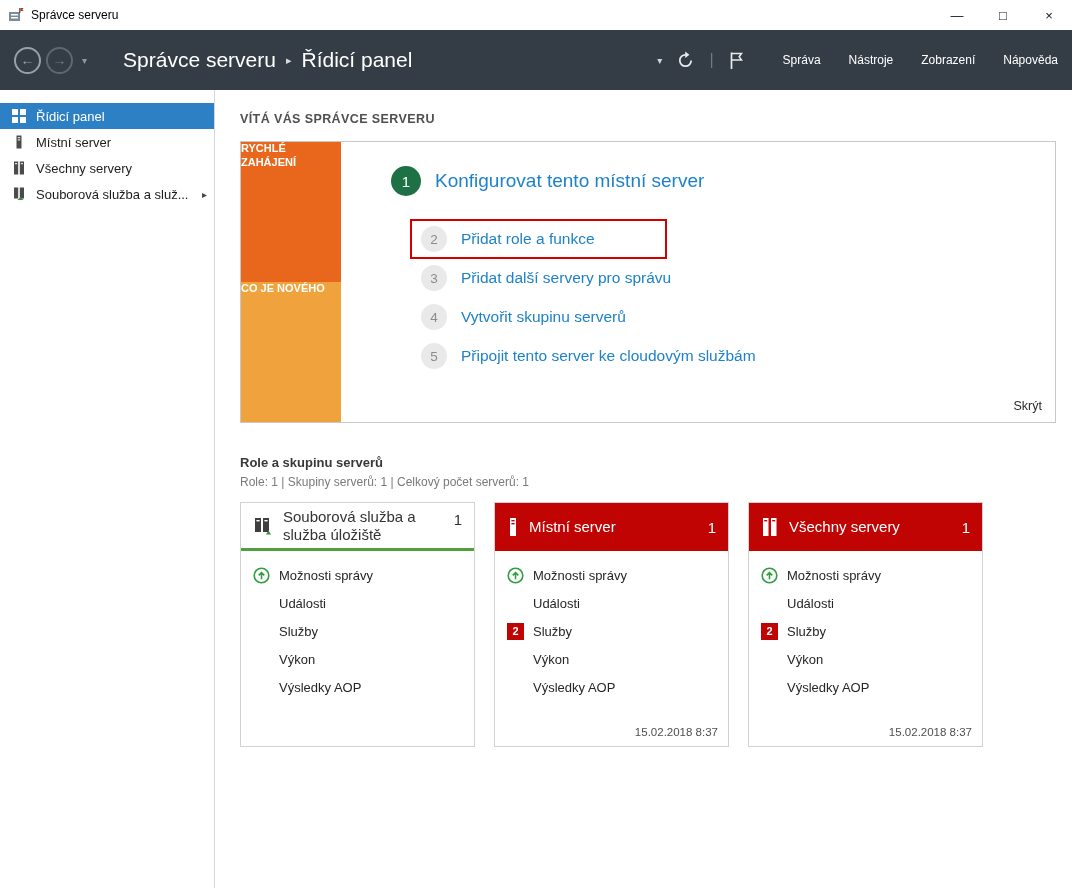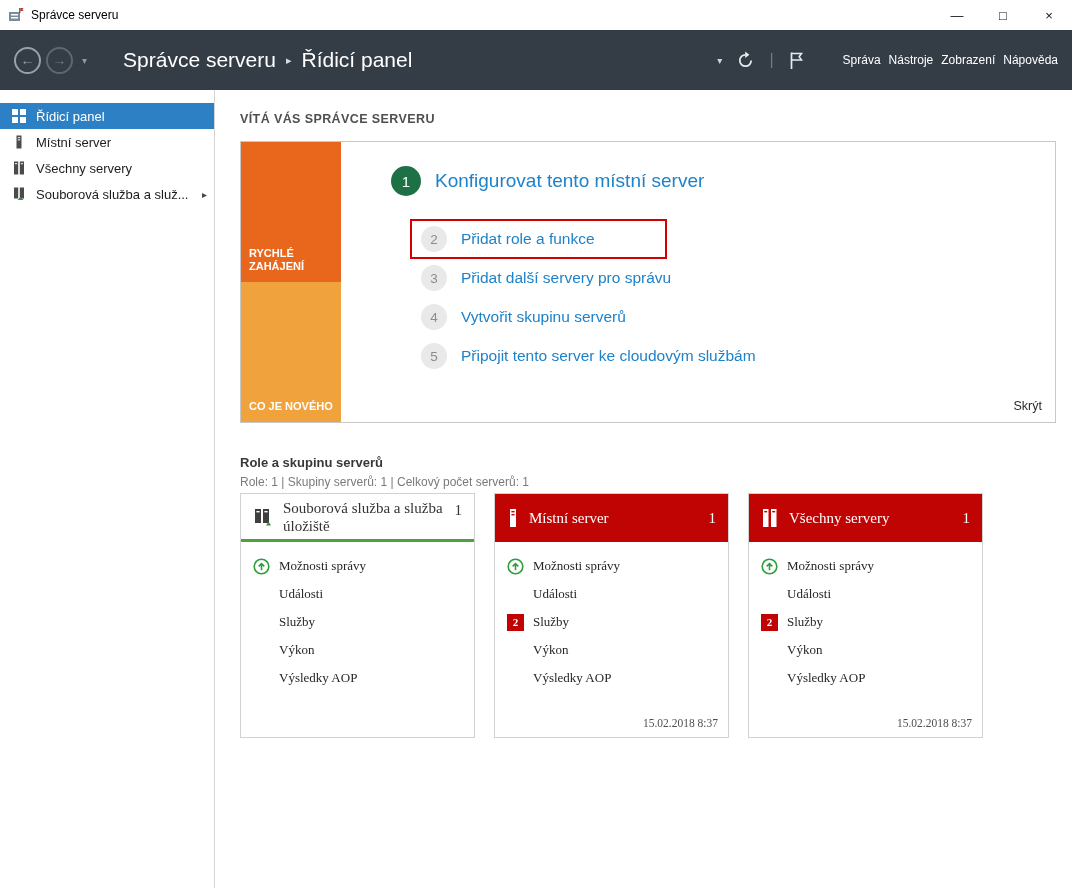--- a/index.html
+++ b/index.html
@@ -21,21 +21,21 @@
   .nav-circle.back { border:2px solid #97a1aa; color:#97a1aa; }
   .nav-circle.fwd  { border:2px solid #5d6871; color:#6f7a83; }
   .nav-caret { color:#8d97a0; font-size:10px; margin:0 4px; }
   .breadcrumb { display:flex; align-items:baseline; margin-left:32px; }
   .bc-root, .bc-cur { font-size:21px; color:#ffffff; font-weight:400; }
   .bc-sep { font-size:11px; color:#d9dee2; margin:0 10px; position:relative; top:-3px; }
   .nav-right { margin-left:auto; display:flex; align-items:center; gap:14px; padding-right:14px; }
   .nav-caret2 { color:#cfd6db; font-size:10px; }
   .nav-ico { display:flex; align-items:center; color:#e8ecef; }
   .nav-div { color:#6e7a84; font-size:16px; }
-  .menu-group { display:flex; gap:8px; margin-left:24px; }
+  .menu-group { display:flex; gap:28px; margin-left:24px; }
   .nav-menu { font-size:12px; color:#ffffff; cursor:default; }
 
   
   .body-row { display:flex; height:798px; }
   .sidebar { width:215px; background:#ffffff; border-right:1px solid #d6d6d6; padding-top:13px; }
   .content { flex:1; background:#ffffff; padding:22px 16px 0 25px; overflow:hidden; }
 
   
   .side-item { height:26px; display:flex; align-items:center; padding-left:11px; gap:9px;
     font-size:13px; color:#1c1c1c; cursor:default; }
@@ -44,21 +44,21 @@
   .side-item.selected .side-ico { color:#ffffff; }
   .side-expander { margin-left:auto; margin-right:7px; font-size:10px; color:#444; }
 
   
   .welcome-heading { font-size:12.5px; font-weight:bold; color:#4f4f4f; letter-spacing:.4px;
     margin-bottom:15px; }
   .welcome-tile { position:relative; height:282px; background:#ffffff; border:1px solid #c8c8c8;
     display:flex; }
   .tile-strip { width:100px; display:flex; flex-direction:column; }
   .tile { flex:1; color:#ffffff; font-size:11px; font-weight:bold; display:flex;
-    align-items:flex-end; padding:8px; line-height:1.25; cursor:default; }
+    padding:0; line-height:1.25; cursor:default; }
   .tile.t1 { background:#e8671d; }
   .tile.t2 { background:#f0a33c; }
   .tile.t3 { background:#f2ab4b; }
   .steps { flex:1; padding:24px 0 0 50px; }
   .step-main { display:flex; align-items:center; gap:14px; margin-bottom:30px; }
   .num-main { width:30px; height:30px; border-radius:50%; background:#1e7145; color:#fff;
     font-size:15px; display:flex; align-items:center; justify-content:center; flex:0 0 auto; }
   .step-link-main { font-size:19px; color:#1e82c8; cursor:pointer; }
   .substeps { padding-left:30px; }
   .substep { display:flex; align-items:center; gap:14px; margin-bottom:13px; }
@@ -68,21 +68,21 @@
   .substep.boxed { margin-top:-7px; margin-bottom:6px; }
   .hl-box { display:inline-flex; align-items:center; gap:14px; border:2px solid #d40000;
     padding:5px 70px 5px 9px; margin-left:-11px; }
   .hide-link { position:absolute; right:13px; bottom:9px; font-size:12.5px; color:#2b2b2b;
     cursor:pointer; }
 
   
   .roles { margin-top:32px; }
   .roles-heading { font-size:13px; font-weight:bold; color:#383838; }
   .roles-summary { font-size:12px; color:#7a7a7a; margin-top:5px; }
-  .cards { display:flex; gap:19px; margin-top:4px;font-family:Liberation Serif, serif; }
+  .cards { display:flex; gap:19px; margin-top:13px; }
   .card { width:235px; height:245px; background:#ffffff; border:1px solid #d2d2d2;
     display:flex; flex-direction:column; }
   .card-header { height:48px; display:flex; align-items:center; gap:10px; padding:0 12px; }
   .card-header.white { border-bottom:3px solid #4ea13d; }
   .card-header.red { background:#c00404; }
   .card-ico { display:flex; align-items:center; }
   .card-title { font-size:15px; line-height:1.2; color:#333; cursor:pointer; }
   .card-header.red .card-title { color:#fff; }
   .card-count { margin-left:auto; font-size:15px; color:#333; align-self:flex-start; margin-top:8px; }
   .card-header.red .card-count { color:#fff; align-self:center; margin-top:0; }

